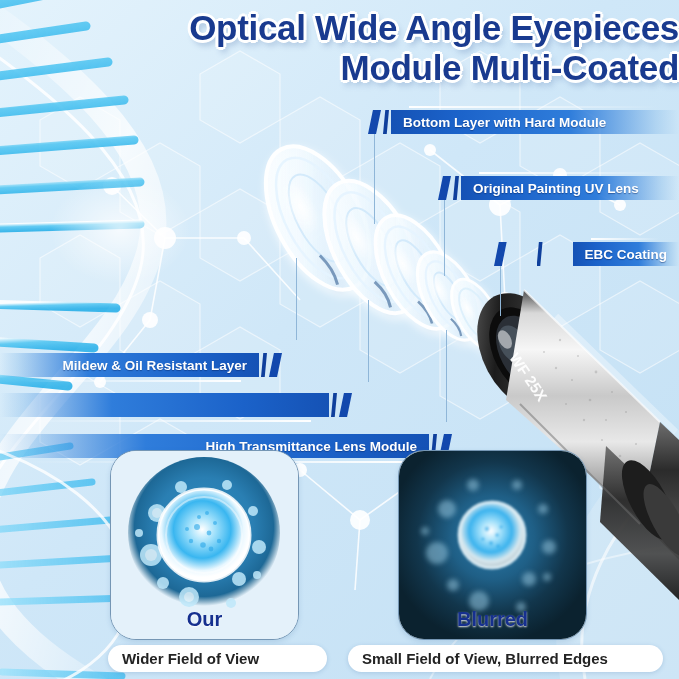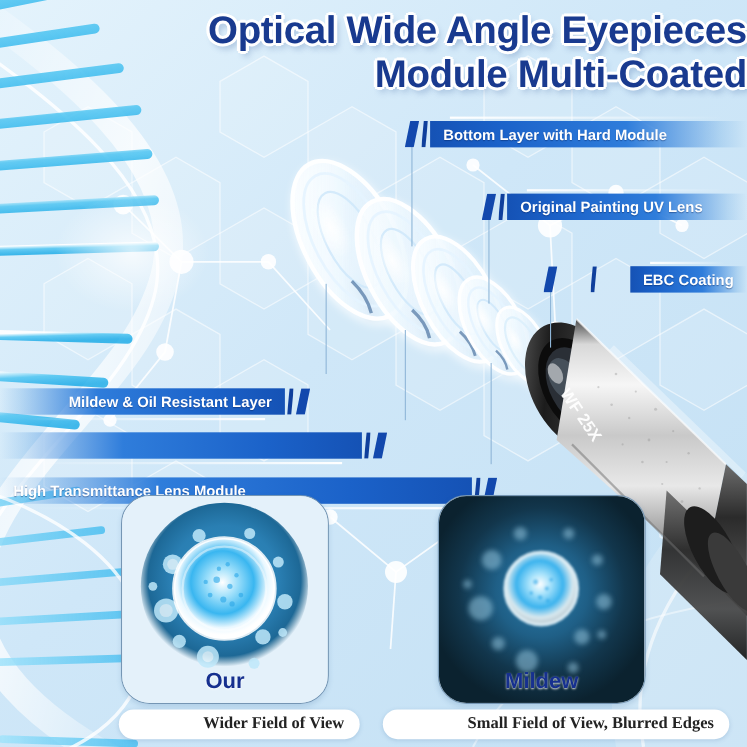--- a/index.html
+++ b/index.html
@@ -90,22 +90,22 @@
     overflow:hidden;
     box-shadow:0 2px 5px rgba(60,110,160,.18);
   }
   .cmp-label{
     position:absolute;left:0;right:0;bottom:8px;text-align:center;
     font-weight:bold;font-size:20px;color:#16308f;z-index:6;
     text-shadow:0 1px 2px rgba(255,255,255,.9);
   }
   .cmp-caption{
     position:absolute;z-index:39;height:27px;border-radius:14px;
-    background:#ffffff;display:flex;align-items:center;justify-content:flex-end;
-    padding:0 14px;box-shadow:0 1px 4px rgba(70,120,170,.25);font-family:Liberation Serif, serif;
+    background:#ffffff;display:flex;align-items:center;justify-content:flex-start;
+    padding:0 14px;box-shadow:0 1px 4px rgba(70,120,170,.25);
   }
   .cmp-caption span{
     font-size:15px;font-weight:bold;color:#232323;white-space:nowrap;
   }
 </style>
 </head>
 <body>
 
 <div id="stage">
 
@@ -411,21 +411,21 @@
 
   <div class="callout l" style="left:0;top:371px;width:352px;justify-content:flex-end;">
     <div class="bar" style="flex:1;justify-content:flex-end;">
       <div class="botline"></div>
     </div>
     <div class="chev thin"></div>
     <div class="chev"></div>
   </div>
 
   <div class="callout l" style="left:0;top:412px;width:452px;justify-content:flex-end;">
-    <div class="bar" style="flex:1;">
+    <div class="bar" style="flex:1;justify-content:flex-end;">
       <div class="botline"></div>
       <span>High Transmittance Lens Module</span>
     </div>
     <div class="chev thin"></div>
     <div class="chev"></div>
   </div>
 
   <div class="cmp-box" style="left:110px;top:450px;width:187px;height:188px;">
     <svg viewBox="0 0 187 188" style="position:absolute;inset:0;width:100%;height:100%;">
       <defs>
@@ -530,20 +530,20 @@
           <circle cx="88" cy="78" r="2.4"></circle>
             <circle cx="98" cy="84" r="2"></circle>
           <circle cx="92" cy="92" r="2.2"></circle>
             <circle cx="102" cy="76" r="1.8"></circle>
           <circle cx="84" cy="88" r="1.8"></circle>
             <circle cx="99" cy="95" r="2"></circle>
         </g>
         <circle cx="93" cy="84" r="33" fill="none" stroke="#e6f5fb" stroke-opacity=".8" stroke-width="3"></circle>
       </g>
     </svg>
-    <div class="cmp-label">Mildew</div>
+    <div class="cmp-label">Blurred</div>
   </div>
 
   <div class="cmp-caption" style="left:348px;top:645px;width:287px;">
     <span>Small Field of View, Blurred Edges</span>
   </div>
 
 </div>
 
 </body></html>

